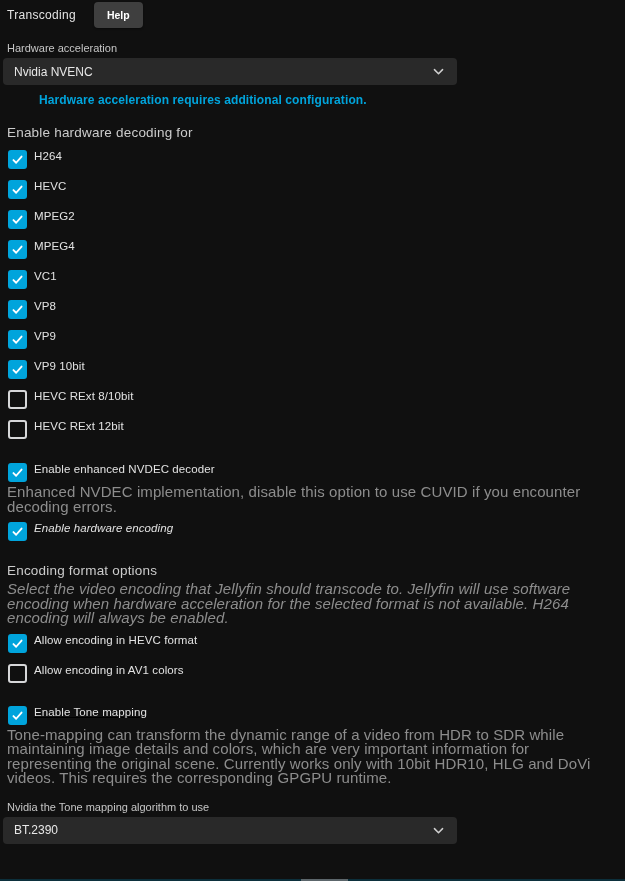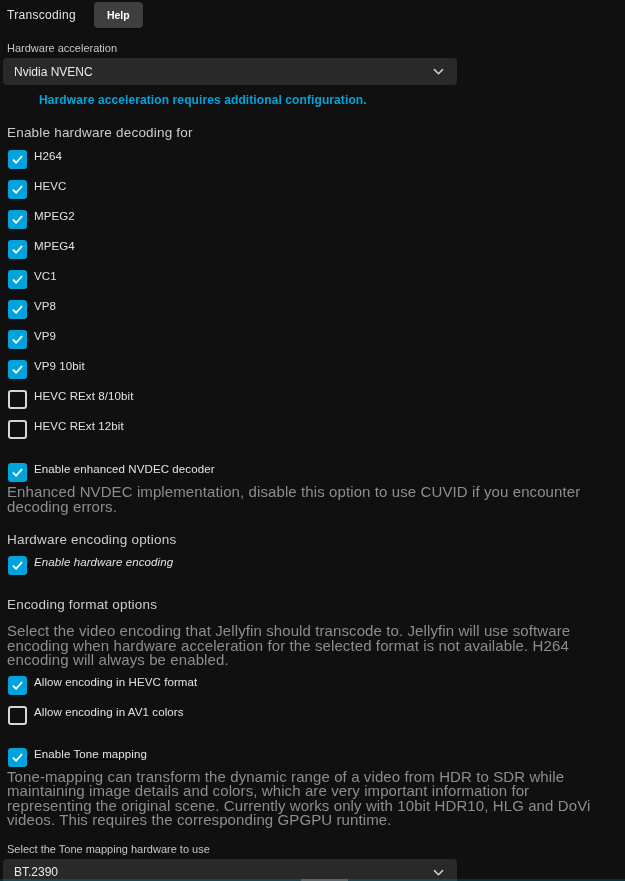--- a/index.html
+++ b/index.html
@@ -49,21 +49,21 @@
   .checkbox.is-checked{border-color:#00a4dc;background:#00a4dc;}
   .checkbox.is-checked svg{display:block;}
   .cb-label{margin-left:7px;font-size:11.5px;color:#e2e2e2;letter-spacing:.1px;}
 
   .row-nvdec{margin-top:24px;margin-bottom:0;}
   .row-hwenc{margin-top:8px;margin-bottom:0;font-style:italic;}
   .row-tone{margin-top:23px;margin-bottom:0;text-decoration:underline;}
 
   .desc{font-size:15px;line-height:14.5px;color:#8d8d8d;letter-spacing:.1px;}
   .desc-nvdec{margin-top:3px;}
-  .desc-encfmt{margin-top:11px;}
+  .desc-encfmt{margin-top:3px;font-style:italic;}
   .desc-tone{margin-top:3px;}
 
   .cb-list-encfmt{margin-top:8px;}
 
   .label-tone-alg{margin-top:15px;}
   .select-bottom{margin-top:3px;}
 
   
   .bottom-bar{position:absolute;left:0;right:0;bottom:0;height:2px;background:rgba(0,164,220,.22);}
   .bottom-bar .thumb{position:absolute;left:301px;width:47px;height:2px;background:#5c666b;}
@@ -194,21 +194,20 @@
       <span>
         <svg viewBox="0 0 24 24">
             <path d="M4.5 13l5 5L19.5 6.5" stroke="#ffffff" stroke-width="3.4" fill="none" stroke-linecap="round" stroke-linejoin="round"></path>
           </svg>
       </span>
     </span>
     <span class="cb-label">Enable enhanced NVDEC decoder</span>
   </div>
   <div class="desc desc-nvdec">Enhanced NVDEC implementation, disable this option to use CUVID if you encounter decoding errors.</div>
 
-  <h2 class="h-hwenc">Hardware encoding options</h2>
   <div class="cb-row row-hwenc">
     <span class="checkbox is-checked">
       <span>
         <svg viewBox="0 0 24 24">
             <path d="M4.5 13l5 5L19.5 6.5" stroke="#ffffff" stroke-width="3.4" fill="none" stroke-linecap="round" stroke-linejoin="round"></path>
           </svg>
       </span>
     </span>
     <span class="cb-label">Enable hardware encoding</span>
   </div>
@@ -241,21 +240,21 @@
       <span>
         <svg viewBox="0 0 24 24">
             <path d="M4.5 13l5 5L19.5 6.5" stroke="#ffffff" stroke-width="3.4" fill="none" stroke-linecap="round" stroke-linejoin="round"></path>
           </svg>
       </span>
     </span>
     <span class="cb-label">Enable Tone mapping</span>
   </div>
   <div class="desc desc-tone">Tone-mapping can transform the dynamic range of a video from HDR to SDR while maintaining image details and colors, which are very important information for representing the original scene. Currently works only with 10bit HDR10, HLG and DoVi videos. This requires the corresponding GPGPU runtime.</div>
 
-  <div class="field-label label-tone-alg">Select the Tone mapping hardware to use</div>
+  <div class="field-label label-tone-alg">Nvidia the Tone mapping algorithm to use</div>
   <div class="select select-bottom">
     <span class="select-value">BT.2390</span>
     <span class="chev">
       <svg viewBox="0 0 24 24">
           <path d="M5.5 9l6.5 6.5L18.5 9" stroke="#cfcfcf" stroke-width="2.4" fill="none" stroke-linecap="round" stroke-linejoin="round"></path>
         </svg>
     </span>
   </div>
 
 </div>

